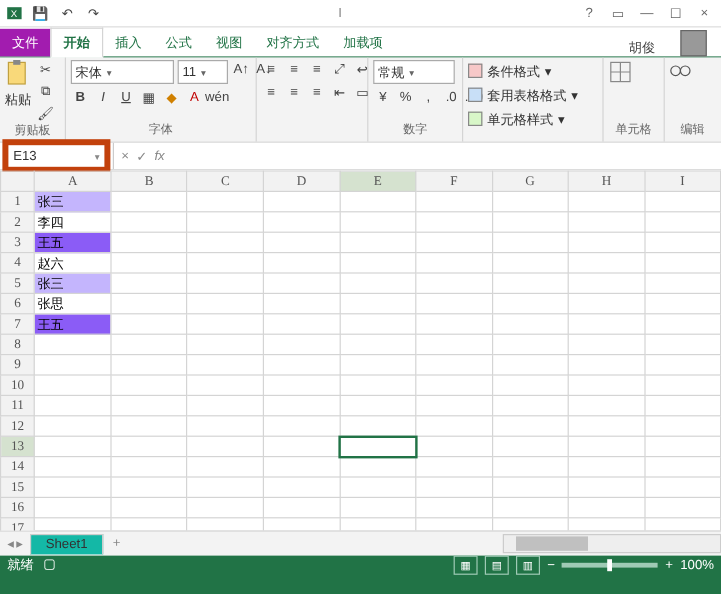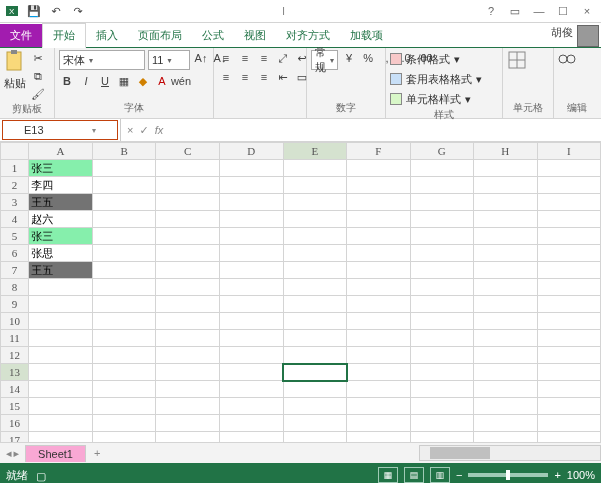--- a/index.html
+++ b/index.html
@@ -5,56 +5,56 @@
 html,body{margin:0;padding:0;font-family:"Microsoft YaHei",SimSun,sans-serif;font-size:11px;background:#fff;color:#333;width:601px;height:502px;overflow:hidden}
 .titlebar{height:22px;background:#fff;border-bottom:1px solid #d4d4d4;display:flex;align-items:center;padding:0 4px}
 .titlebar .qat{display:flex;gap:6px;align-items:center}
 .titlebar .qat span{width:16px;height:16px;display:flex;align-items:center;justify-content:center;color:#444}
 .titlebar .ttext{flex:1;text-align:center;color:#888}
 .titlebar .wbtn{display:flex;gap:4px;align-items:center}
 .titlebar .wbtn span{width:20px;text-align:center;color:#666}
 .tabs{height:24px;background:#fff;display:flex;align-items:flex-end;border-bottom:1px solid #217346}
 .tab{padding:4px 10px;color:#217346;cursor:pointer}
 .tab.file{background:#a21caf;color:#fff}
-.tab.active{background:#fff;border:1px solid #d4d4d4;border-bottom:1px solid #fff;margin-bottom:-1px;color:#217346;font-weight:normal}
-.tabs .user{margin-left:auto;display:flex;align-items:flex-start;gap:4px;padding-right:2px;color:#444}
+.tab.active{background:#fff;border:1px solid #d4d4d4;border-bottom:1px solid #fff;margin-bottom:-1px;color:#217346;font-weight:bold}
+.tabs .user{margin-left:auto;display:flex;align-items:flex-end;gap:21px;padding-right:12px;color:#444}
 .avatar{width:20px;height:20px;background:#999;border:1px solid #666}
 .ribbon{height:70px;background:#f3f3f3;border-bottom:1px solid #d4d4d4;display:flex}
 .group{border-right:1px solid #d4d4d4;padding:2px 4px;display:flex;flex-direction:column;justify-content:space-between}
 .group .body{flex:1;display:flex;gap:4px;align-items:flex-start}
 .group .label{text-align:center;color:#666;font-size:10px;padding-bottom:1px}
 .btncol{display:flex;flex-direction:column;gap:2px;align-items:center}
 .combo{height:18px;border:1px solid #aaa;background:#fff;display:flex;align-items:center;padding:0 3px;font-size:11px;gap:4px}
 .combo .dd{color:#666;font-size:8px}
 .iconrow{display:flex;gap:3px}
 .ic{width:16px;height:16px;display:flex;align-items:center;justify-content:center;color:#444;font-size:11px}
 .stylebtn{display:flex;align-items:center;gap:4px;font-size:11px;color:#333;height:18px}
 .sq{width:10px;height:10px;border:1px solid #888;display:inline-block}
 .namebox{height:22px;border-bottom:1px solid #d4d4d4;display:flex;align-items:center;background:#fff}
-.namebox .nb{width:72px;border:1px solid #c2410c;margin:1px 2px;height:18px;padding:0 21px;display:flex;align-items:center}
+.namebox .nb{width:72px;border:5px solid #c2410c;margin:1px 2px;height:18px;padding:0 4px;display:flex;align-items:center}
 .namebox .fxarea{flex:1;display:flex;align-items:center;gap:6px;padding:0 6px;border-left:1px solid #ccc;height:100%}
 .namebox .fxarea .fbx{color:#888}
 .grid{position:relative;overflow:hidden;height:300px}
 .gtable{border-collapse:collapse;table-layout:fixed}
 .gtable th,.gtable td{border:1px solid #d4d4d4;height:16px;padding:0 2px;font-size:11px;font-family:SimSun,"宋体"}
 .gtable th{background:#f2f2f2;font-weight:normal;color:#555;text-align:center}
 .gtable th.rowh{width:24px}
 .gtable th.colh{width:62px}
 .gtable th.active,.gtable td.activeh{background:#d5e2cf}
 .cell{text-align:left;color:#000}
-.hl-red{background:#86efac}
-.hl-grn{background:#737373}
+.hl-red{background:#c4b5fd}
+.hl-grn{background:#8b5cf6}
 .selcell{outline:2px solid #217346;outline-offset:-1px}
 .sheetbar{height:20px;border-top:1px solid #d4d4d4;display:flex;align-items:center;background:#f3f3f3;font-size:11px}
 .sheetbar .nav{display:flex;gap:2px;padding:0 6px;color:#888}
-.sheetbar .stab{background:#f9a8d4;border:1px solid #ccc;border-bottom:none;padding:2px 12px}
+.sheetbar .stab{background:#14b8a6;border:1px solid #ccc;border-bottom:none;padding:2px 12px}
 .sheetbar .add{padding:0 8px;color:#888}
 .sheetbar .hscroll{margin-left:auto;width:180px;height:14px;border:1px solid #ccc;background:#eee;position:relative}
 .sheetbar .hscroll .thumb{position:absolute;left:10px;width:60px;top:1px;bottom:1px;background:#c0c0c0}
-.status{height:20px;background:#217346;color:#fff;display:flex;align-items:flex-end;font-size:11px;padding:0 6px;gap:8px}
+.status{height:32px;background:#217346;color:#fff;display:flex;align-items:flex-start;font-size:11px;padding:0 6px;gap:8px}
 .status .right{margin-left:auto;display:flex;align-items:center;gap:6px}
 .status .vb{width:18px;height:14px;border:1px solid #9fcab5;display:flex;align-items:center;justify-content:center;font-size:9px}
 .status .zoom{width:80px;height:4px;background:#9fcab5;position:relative}
 .status .zoom .th{position:absolute;left:38px;top:-3px;width:4px;height:10px;background:#fff}
 svg{display:block}
 </style>
 </head>
 <body>
 
 <div class="titlebar">
@@ -76,21 +76,20 @@
     <span>—</span>
     <span>☐</span>
     <span>×</span>
   </div>
 </div>
 
 <div class="tabs">
   <div class="tab file">文件</div>
   <div class="tab active">开始</div>
   <div class="tab">插入</div>
-  <div class="tab">页面布局</div>
   <div class="tab">公式</div>
   <div class="tab">视图</div>
   <div class="tab">对齐方式</div>
   <div class="tab">加载项</div>
   <div class="user">
     <span>胡俊</span>
     <span class="avatar"></span>
   </div>
 </div>
 
@@ -159,21 +158,21 @@
         <span class="ic">≡</span>
         <span class="ic">≡</span>
         <span class="ic">≡</span>
         <span class="ic">⇤</span>
         <span class="ic">▭</span>
       </div>
     </div>
   </div>
 
   <div class="group" style="width:70px">
-    <div class="body" style="flex-direction:row;gap:3px">
+    <div class="body" style="flex-direction:column;gap:3px">
       <div class="combo" style="width:60px">
           <span>常规</span>
           <span class="dd">▾</span>
         </div>
       <div class="iconrow">
         <span class="ic">¥</span>
         <span class="ic">%</span>
         <span class="ic">,</span>
         <span class="ic">.0</span>
         <span class="ic">.00</span>
@@ -193,21 +192,20 @@
           <span class="sq" style="background:#c8dff7"></span>
           <span>套用表格格式</span>
           <span class="dd">▾</span>
         </div>
       <div class="stylebtn">
           <span class="sq" style="background:#d8f7c8"></span>
           <span>单元格样式</span>
           <span class="dd">▾</span>
         </div>
     </div>
-    <div class="label">样式</div>
   </div>
 
   <div class="group" style="width:42px">
     <div class="body">
         <div class="btncol">
           <svg width="20" height="20">
             <rect x="2" y="2" width="16" height="16" fill="none" stroke="#888"></rect>
             <line x1="2" y1="10" x2="18" y2="10" stroke="#888"></line>
             <line x1="10" y1="2" x2="10" y2="18" stroke="#888"></line>
           </svg>

